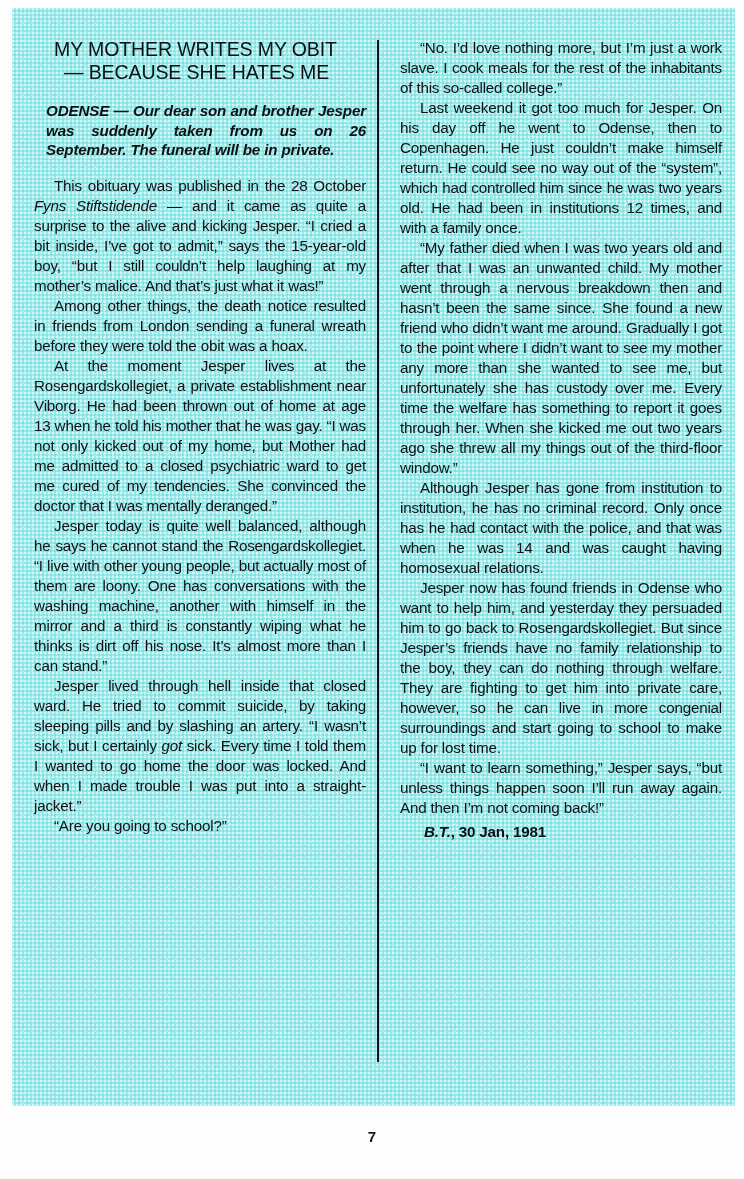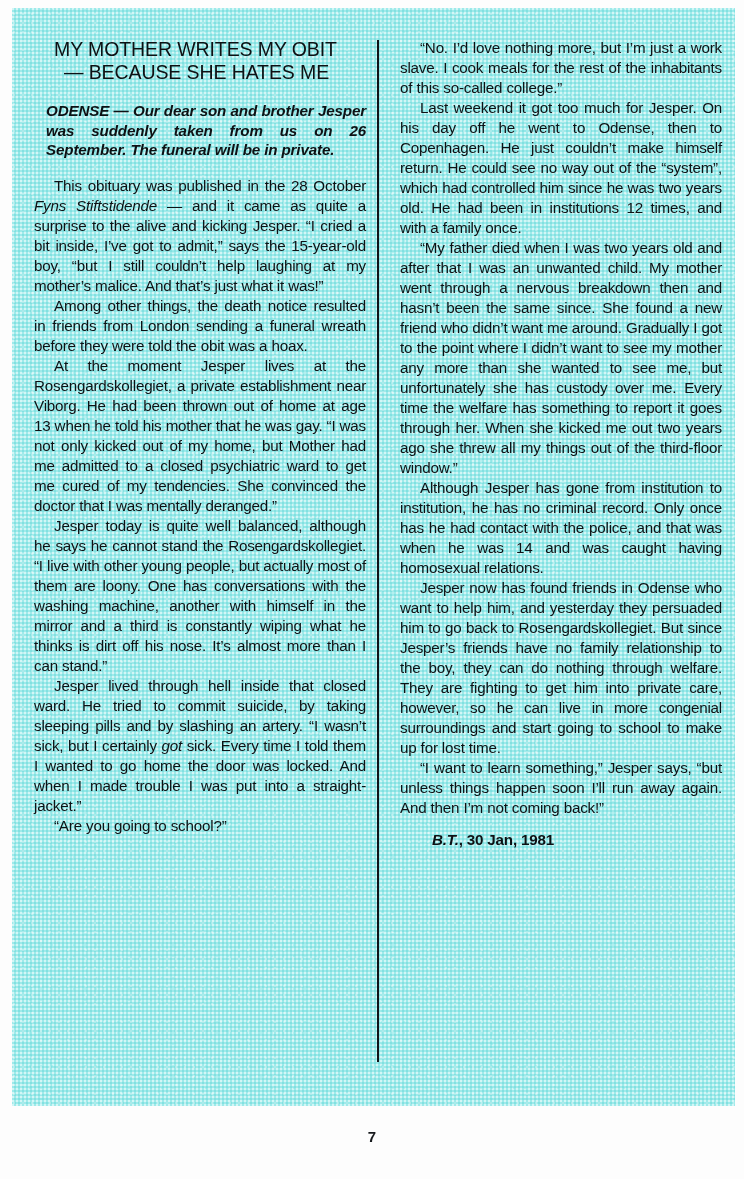--- a/index.html
+++ b/index.html
@@ -110,21 +110,21 @@
     text-indent: 20px;
     letter-spacing: -0.2px;
     word-spacing: 0.1px;
     -webkit-hyphens: none;
     hyphens: none;
   }
 
   .it { font-style: italic; }
 
   .byline {
-    margin: 12px;
+    margin: 4px;
     font-size: 15.2px;
     line-height: 19.6px;
     font-weight: 700;
     color: #0d1114;
     text-indent: 20px;
     letter-spacing: -0.2px;
   }
 
   
   .folio {

